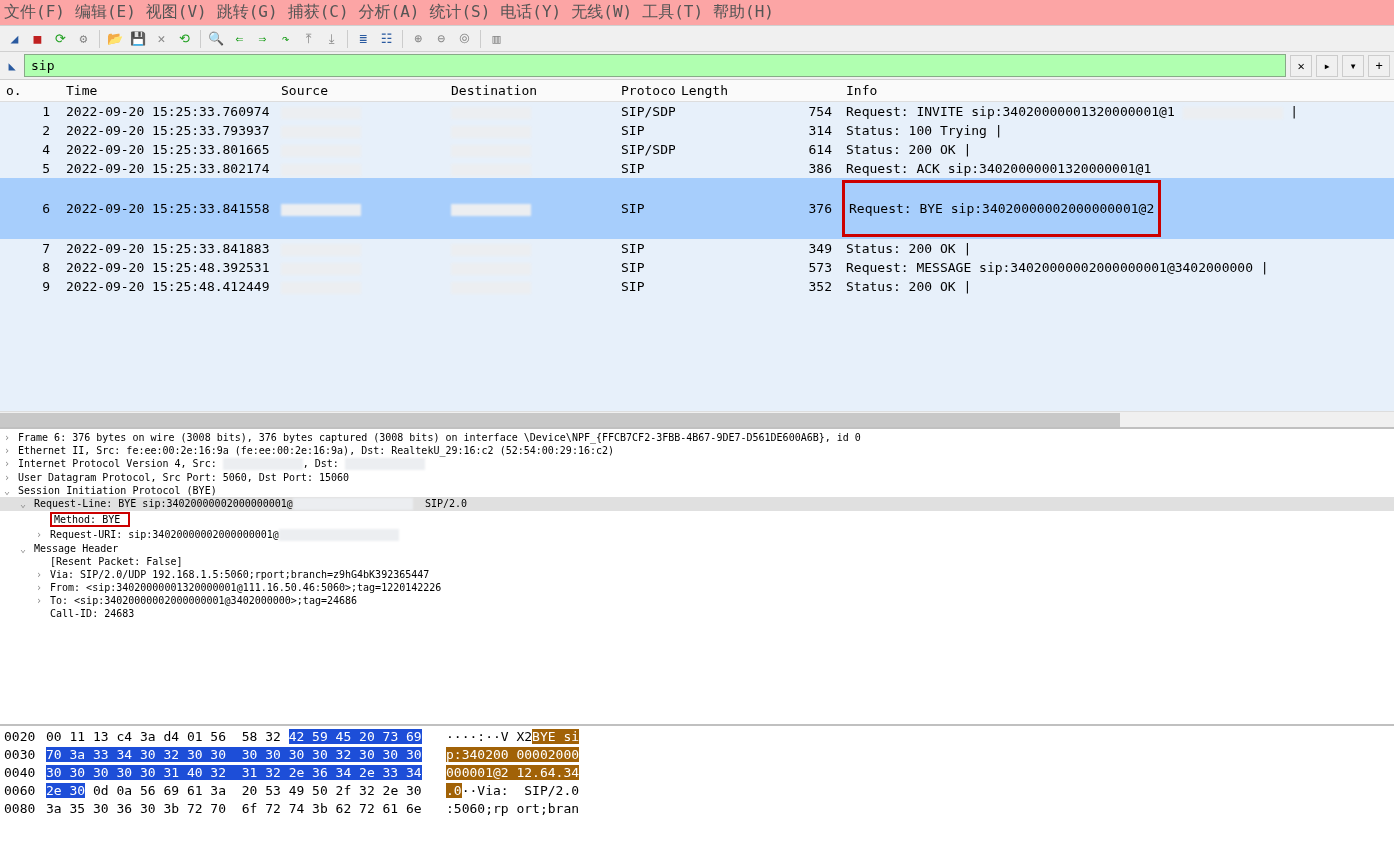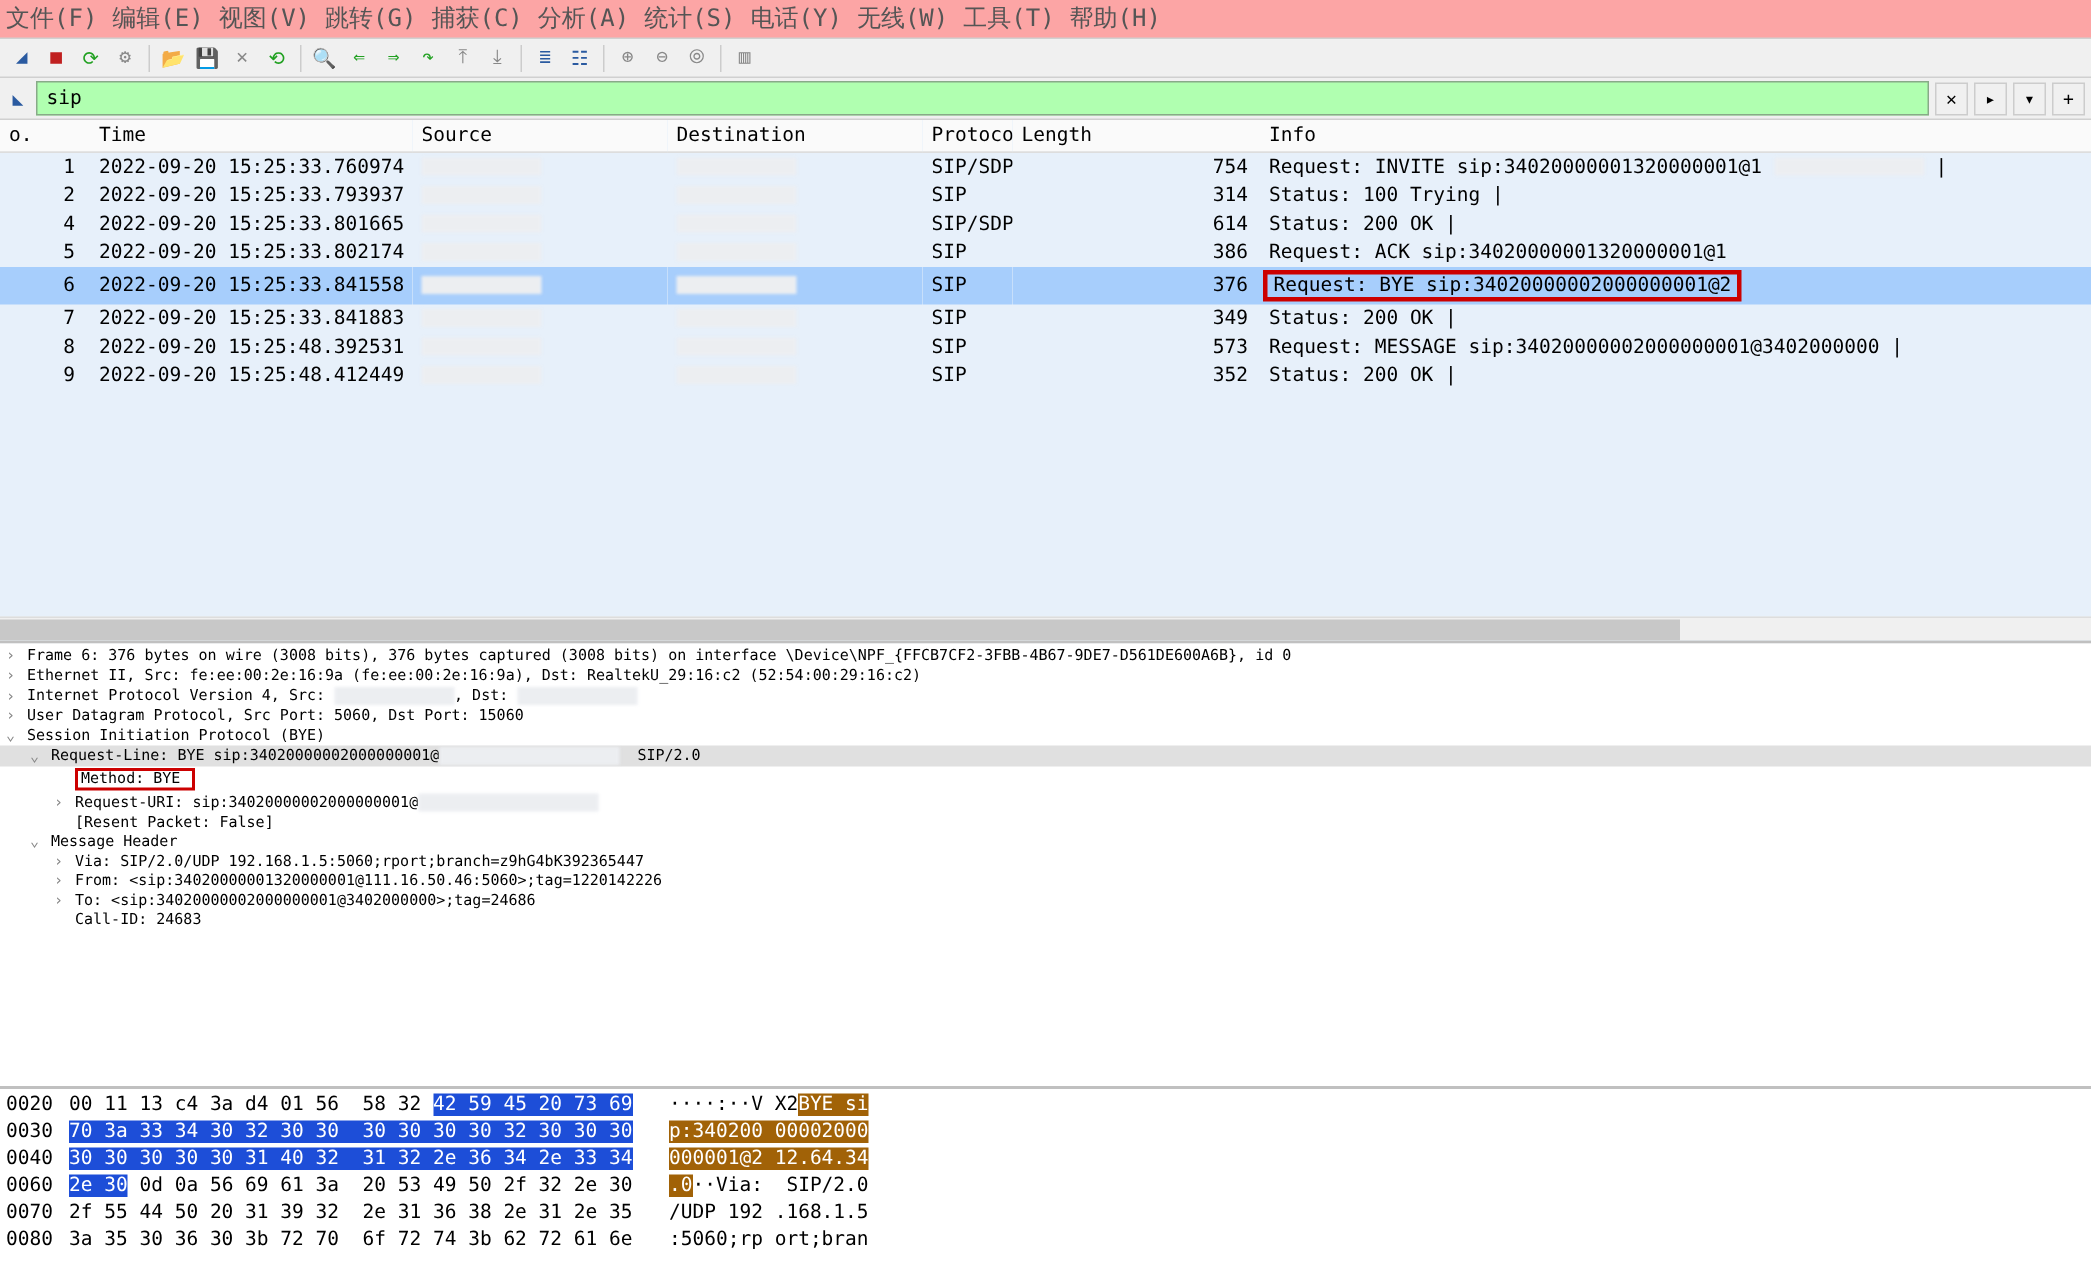--- a/index.html
+++ b/index.html
@@ -108,21 +108,21 @@
 .col-time { width: 215px; }
 .col-src { width: 170px; }
 .col-dst { width: 170px; margin-top: 12px; }
 .col-proto { width: 60px; }
 .col-len { width: 165px; text-align: right; padding-right: 8px !important; }
 .col-info { }
 .redacted { display: inline-block; width: 80px; height: 12px; background: #eceef1; vertical-align: middle; filter: blur(1px); }
 .info-highlight {
   border: 3px solid #cc0000;
   display: inline-block;
-  padding: 0 4px;
+  padding: 18px 4px;
   margin-left: -4px;
 }
 .scroll-spacer { flex: 1; }
 .hscroll-track { height: 16px; background: #f0f0f0; border-top: 1px solid #ddd; position: relative; }
 .hscroll-thumb { position: absolute; left: 0; top: 1px; height: 14px; width: 1120px; background: #c8c8c8; }
 .detail-pane {
   height: 297px;
   background: #fff;
   overflow-y: auto;
   overflow-x: hidden;
@@ -358,28 +358,27 @@
 
 <div class="detail-pane">
   <div class="tree-row"><span class="tree-toggle">›</span><span>Frame 6: 376 bytes on wire (3008 bits), 376 bytes captured (3008 bits) on interface \Device\NPF_{FFCB7CF2-3FBB-4B67-9DE7-D561DE600A6B}, id 0</span></div>
   <div class="tree-row"><span class="tree-toggle">›</span><span>Ethernet II, Src: fe:ee:00:2e:16:9a (fe:ee:00:2e:16:9a), Dst: RealtekU_29:16:c2 (52:54:00:29:16:c2)</span></div>
   <div class="tree-row"><span class="tree-toggle">›</span><span>Internet Protocol Version 4, Src: </span><span class="redacted"></span><span>, Dst: </span><span class="redacted"></span></div>
   <div class="tree-row"><span class="tree-toggle">›</span><span>User Datagram Protocol, Src Port: 5060, Dst Port: 15060</span></div>
   <div class="tree-row"><span class="tree-toggle">⌄</span><span>Session Initiation Protocol (BYE)</span></div>
   <div class="tree-row tree-indent-1 tree-highlighted"><span class="tree-toggle">⌄</span><span>Request-Line: BYE sip:34020000002000000001@</span><span class="redacted" style="width:120px"></span>&nbsp;&nbsp;<span>SIP/2.0</span></div>
   <div class="tree-row tree-indent-2"><span class="tree-toggle"></span><span class="method-box">Method: BYE</span></div>
   <div class="tree-row tree-indent-2"><span class="tree-toggle">›</span><span>Request-URI: sip:34020000002000000001@</span><span class="redacted" style="width:120px"></span></div>
+  <div class="tree-row tree-indent-1"><span class="tree-toggle">⌄</span><span>Message Header</span></div>
   <div class="tree-row tree-indent-2"><span class="tree-toggle"></span><span>[Resent Packet: False]</span></div>
-  <div class="tree-row tree-indent-1"><span class="tree-toggle">⌄</span><span>Message Header</span></div>
   <div class="tree-row tree-indent-2"><span class="tree-toggle">›</span><span>Via: SIP/2.0/UDP 192.168.1.5:5060;rport;branch=z9hG4bK392365447</span></div>
   <div class="tree-row tree-indent-2"><span class="tree-toggle">›</span><span>From: &lt;sip:34020000001320000001@111.16.50.46:5060&gt;;tag=1220142226</span></div>
   <div class="tree-row tree-indent-2"><span class="tree-toggle">›</span><span>To: &lt;sip:34020000002000000001@3402000000&gt;;tag=24686</span></div>
   <div class="tree-row tree-indent-2"><span class="tree-toggle"></span><span>Call-ID: 24683</span></div>
 </div>
 
 <div class="hex-pane" id="hex-body">
     <div class="hex-row"><span class="hex-offset">0020</span><span class="hex-data"><span>00 11 13 c4 3a d4 01 56  58 32 </span><span class="hex-sel-bg">42 59 45 20 73 69</span></span><span class="hex-ascii"><span>····:··V X2</span><span class="hex-sel-txt">BYE si</span></span></div>
     <div class="hex-row"><span class="hex-offset">0030</span><span class="hex-data"><span class="hex-sel-bg">70 3a 33 34 30 32 30 30  30 30 30 30 32 30 30 30</span></span><span class="hex-ascii"><span class="hex-sel-txt">p:340200 00002000</span></span></div>
     <div class="hex-row"><span class="hex-offset">0040</span><span class="hex-data"><span class="hex-sel-bg">30 30 30 30 30 31 40 32  31 32 2e 36 34 2e 33 34</span></span><span class="hex-ascii"><span class="hex-sel-txt">000001@2 12.64.34</span></span></div>
     <div class="hex-row"><span class="hex-offset">0060</span><span class="hex-data"><span class="hex-sel-bg">2e 30</span> <span>0d 0a 56 69 61 3a  20 53 49 50 2f 32 2e 30</span></span><span class="hex-ascii"><span class="hex-sel-txt">.0</span><span>··Via:  SIP/2.0</span></span></div>
-    <div class="hex-row"><span class="hex-offset">0070</span><span class="hex-data"><span>2f 55 44 50 20 31 39 32  2e 31 36 38 2e 31 2e 35</span></span><span class="hex-ascii"><span>/UDP 192 .168.1.5</span></span></div>
     <div class="hex-row"><span class="hex-offset">0080</span><span class="hex-data"><span>3a 35 30 36 30 3b 72 70  6f 72 74 3b 62 72 61 6e</span></span><span class="hex-ascii"><span>:5060;rp ort;bran</span></span></div>
   </div>
 
 </body></html>

